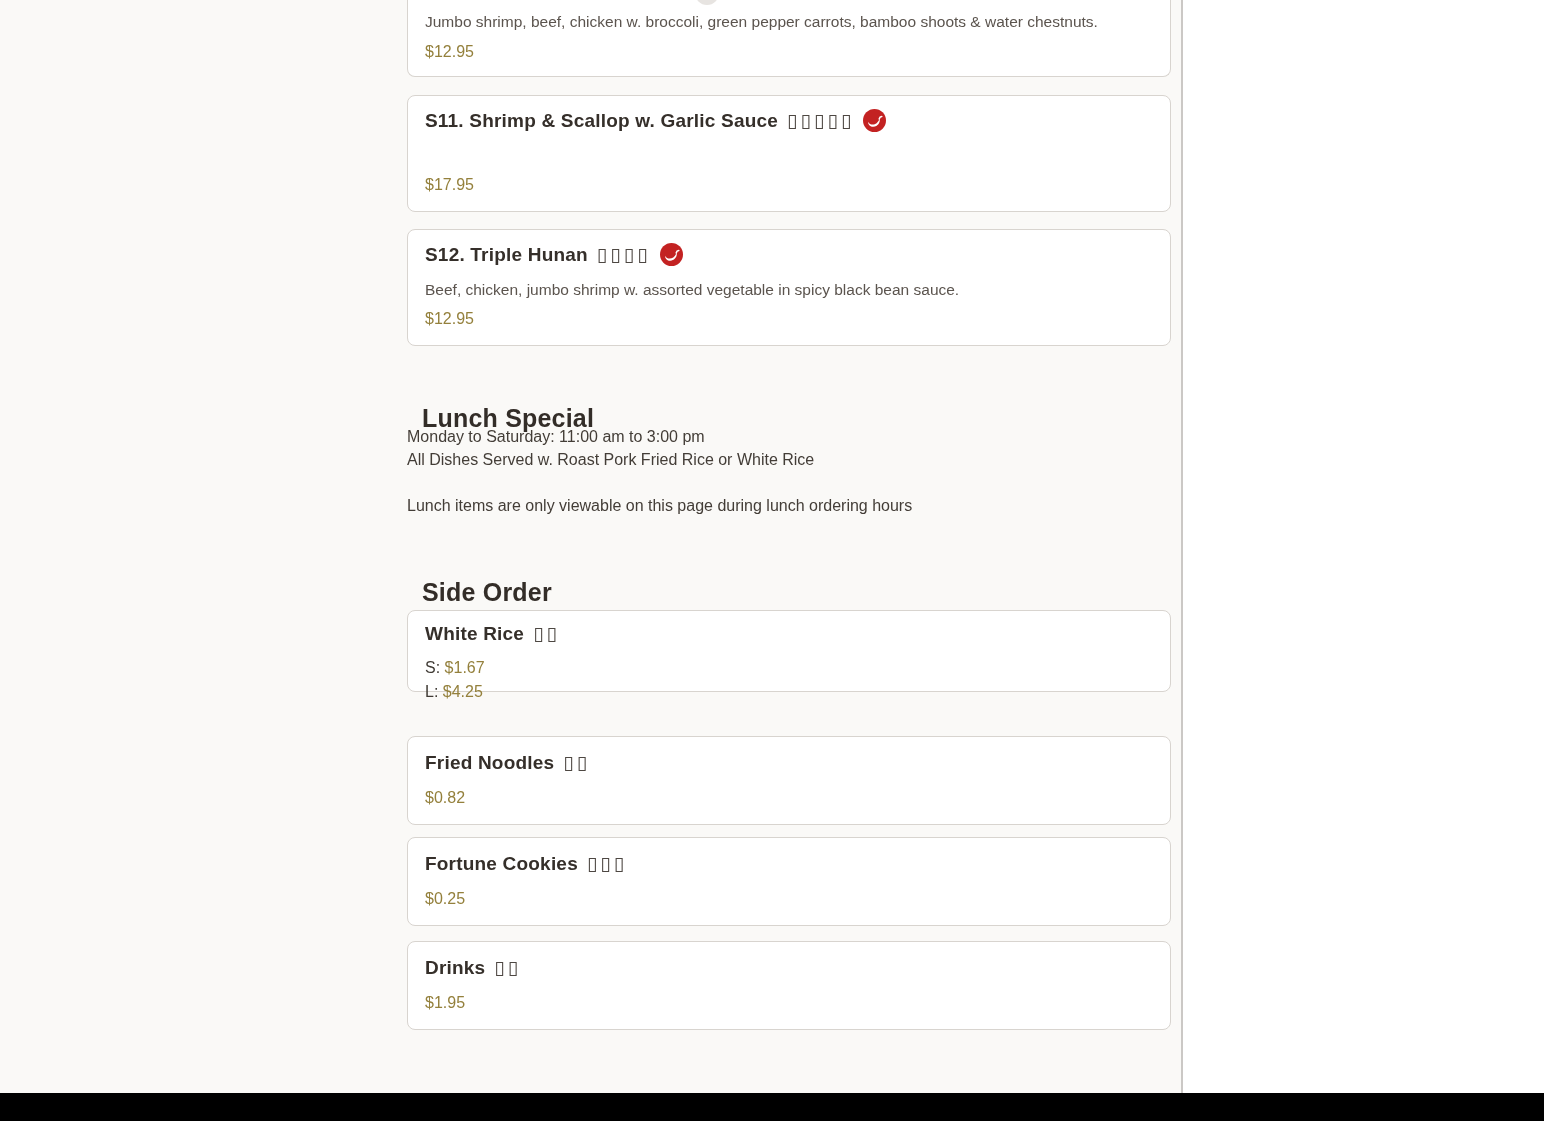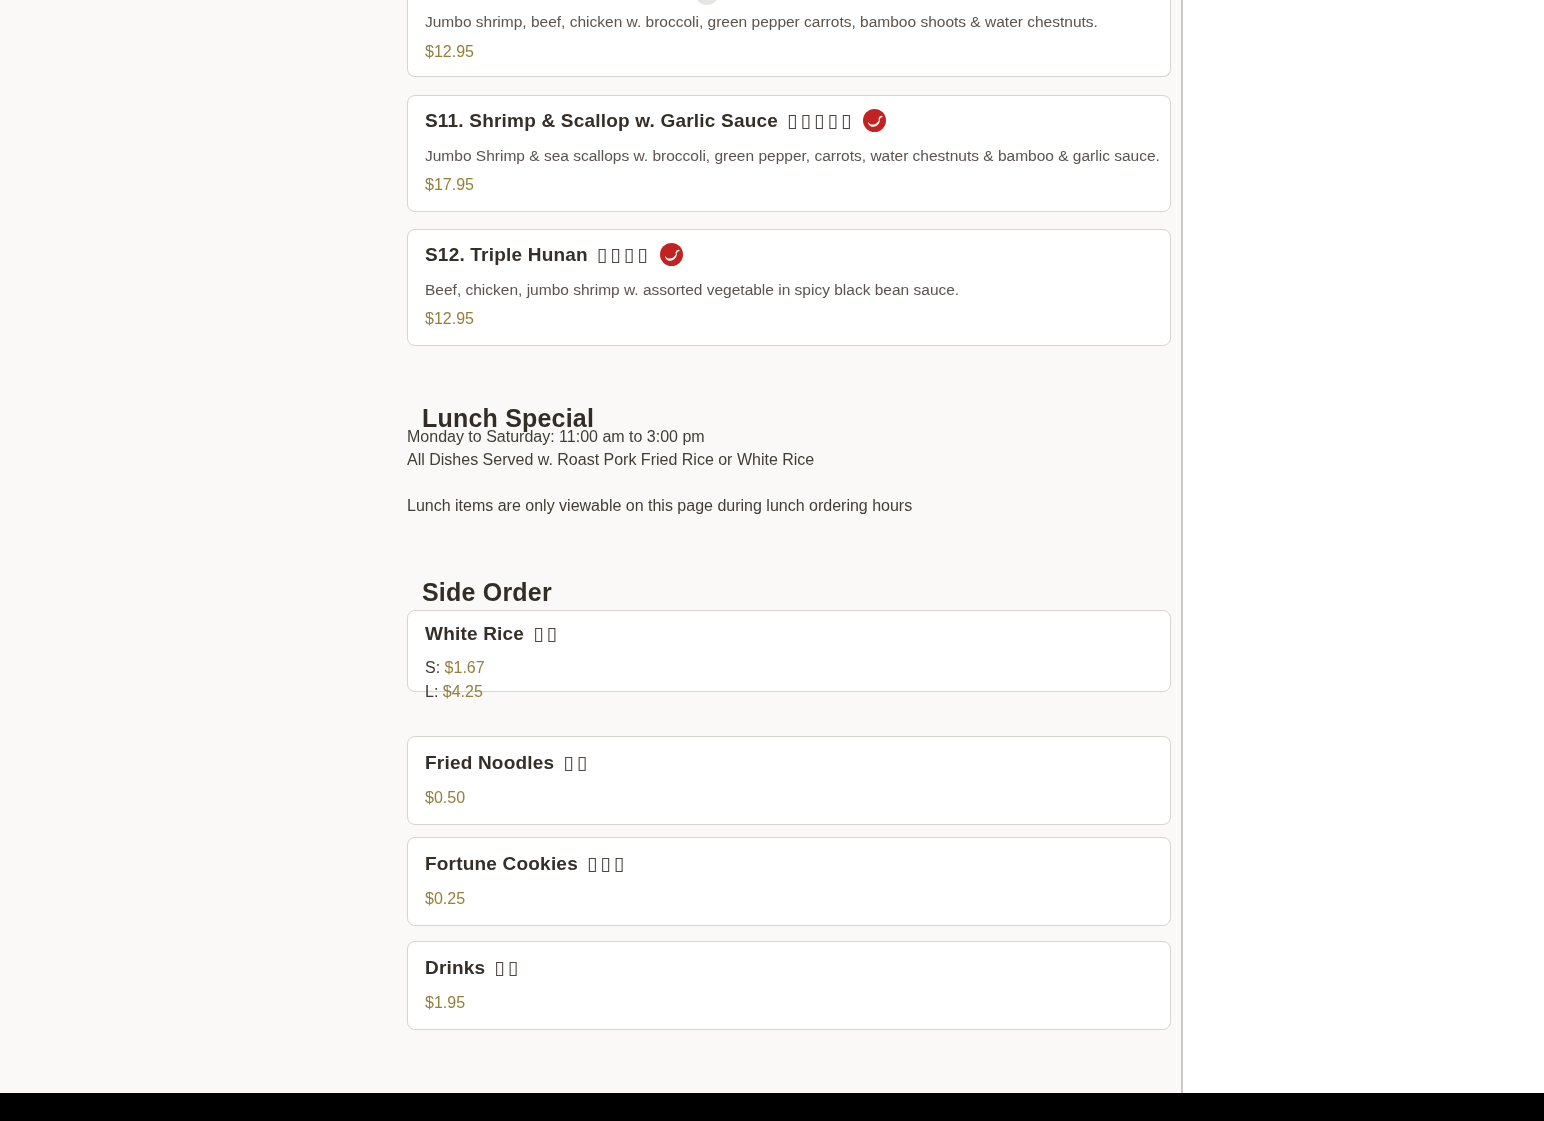--- a/index.html
+++ b/index.html
@@ -124,21 +124,20 @@
         <span class="title-text">S11. Shrimp &amp; Scallop w. Garlic Sauce</span>
         <span class="cjk">▯▯▯▯▯</span>
         <span class="spicy">
           <svg viewBox="0 0 24 24" width="23" height="23">
             <circle cx="12" cy="12" r="12" fill="#c32222"></circle>
             <path d="M5.2 13.2 C7.6 17.8 14.8 17.6 17.2 10.2 C18.8 13.6 14.6 19.8 9.2 18.4 C6.6 17.6 5.2 15.4 5.2 13.2 Z" fill="#ffffff"></path>
             <path d="M16.9 10.4 C17.3 8.8 18.4 8.0 19.6 7.9" stroke="#ffffff" stroke-width="1.6" fill="none" stroke-linecap="round"></path>
           </svg>
         </span>
       </div>
-      <div class="desc">Jumbo Shrimp &amp; sea scallops w. broccoli, green pepper, carrots, water chestnuts &amp; bamboo &amp; garlic sauce.</div>
       <div class="price">$17.95</div>
     </div>
 
     <div class="card card-std" id="card-s12">
       <div class="row-title">
         <span class="title-text">S12. Triple Hunan</span>
         <span class="cjk">▯▯▯▯</span>
         <span class="spicy">
           <svg viewBox="0 0 24 24" width="23" height="23">
             <circle cx="12" cy="12" r="12" fill="#c32222"></circle>
@@ -171,21 +170,21 @@
         <span>L:</span>
         <span class="amt">$4.25</span>
       </div>
     </div>
 
     <div class="card card-sm" id="card-noodles">
       <div class="row-title">
         <span class="title-text">Fried Noodles</span>
         <span class="cjk">▯▯</span>
       </div>
-      <div class="price">$0.50</div>
+      <div class="price">$0.82</div>
     </div>
 
     <div class="card card-sm" id="card-cookies">
       <div class="row-title">
         <span class="title-text">Fortune Cookies</span>
         <span class="cjk">▯▯▯</span>
       </div>
       <div class="price">$0.25</div>
     </div>
 

